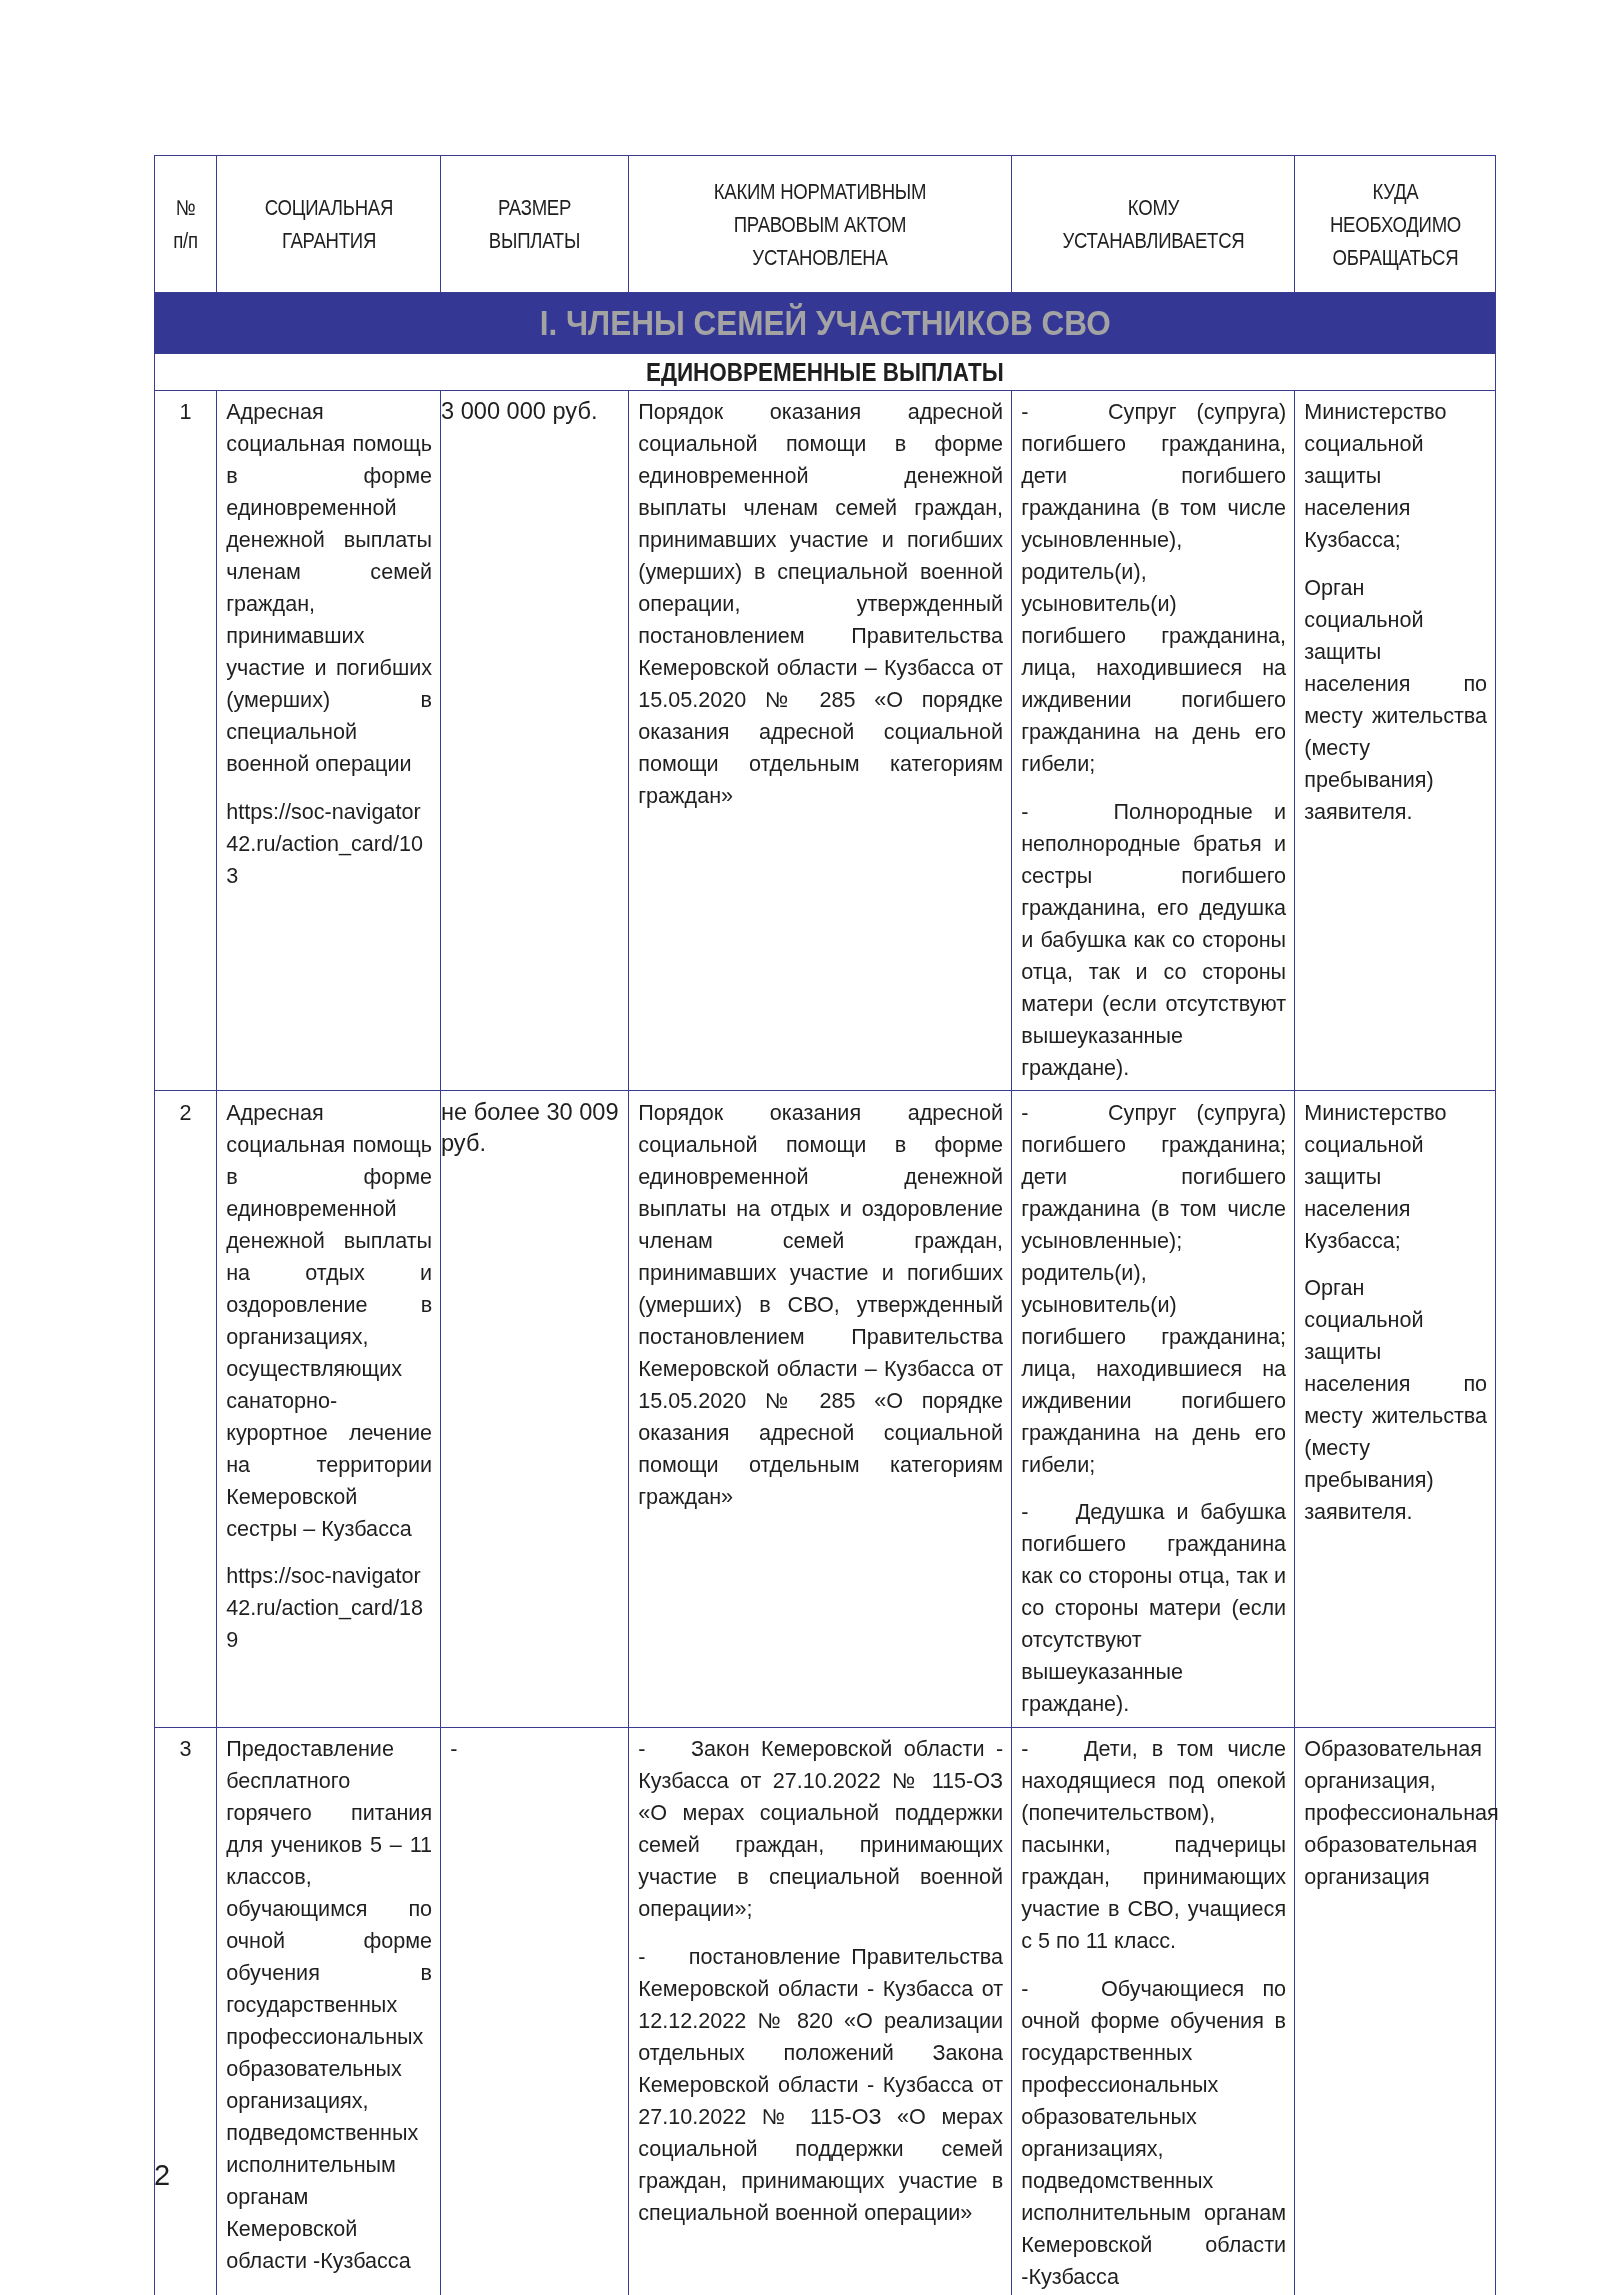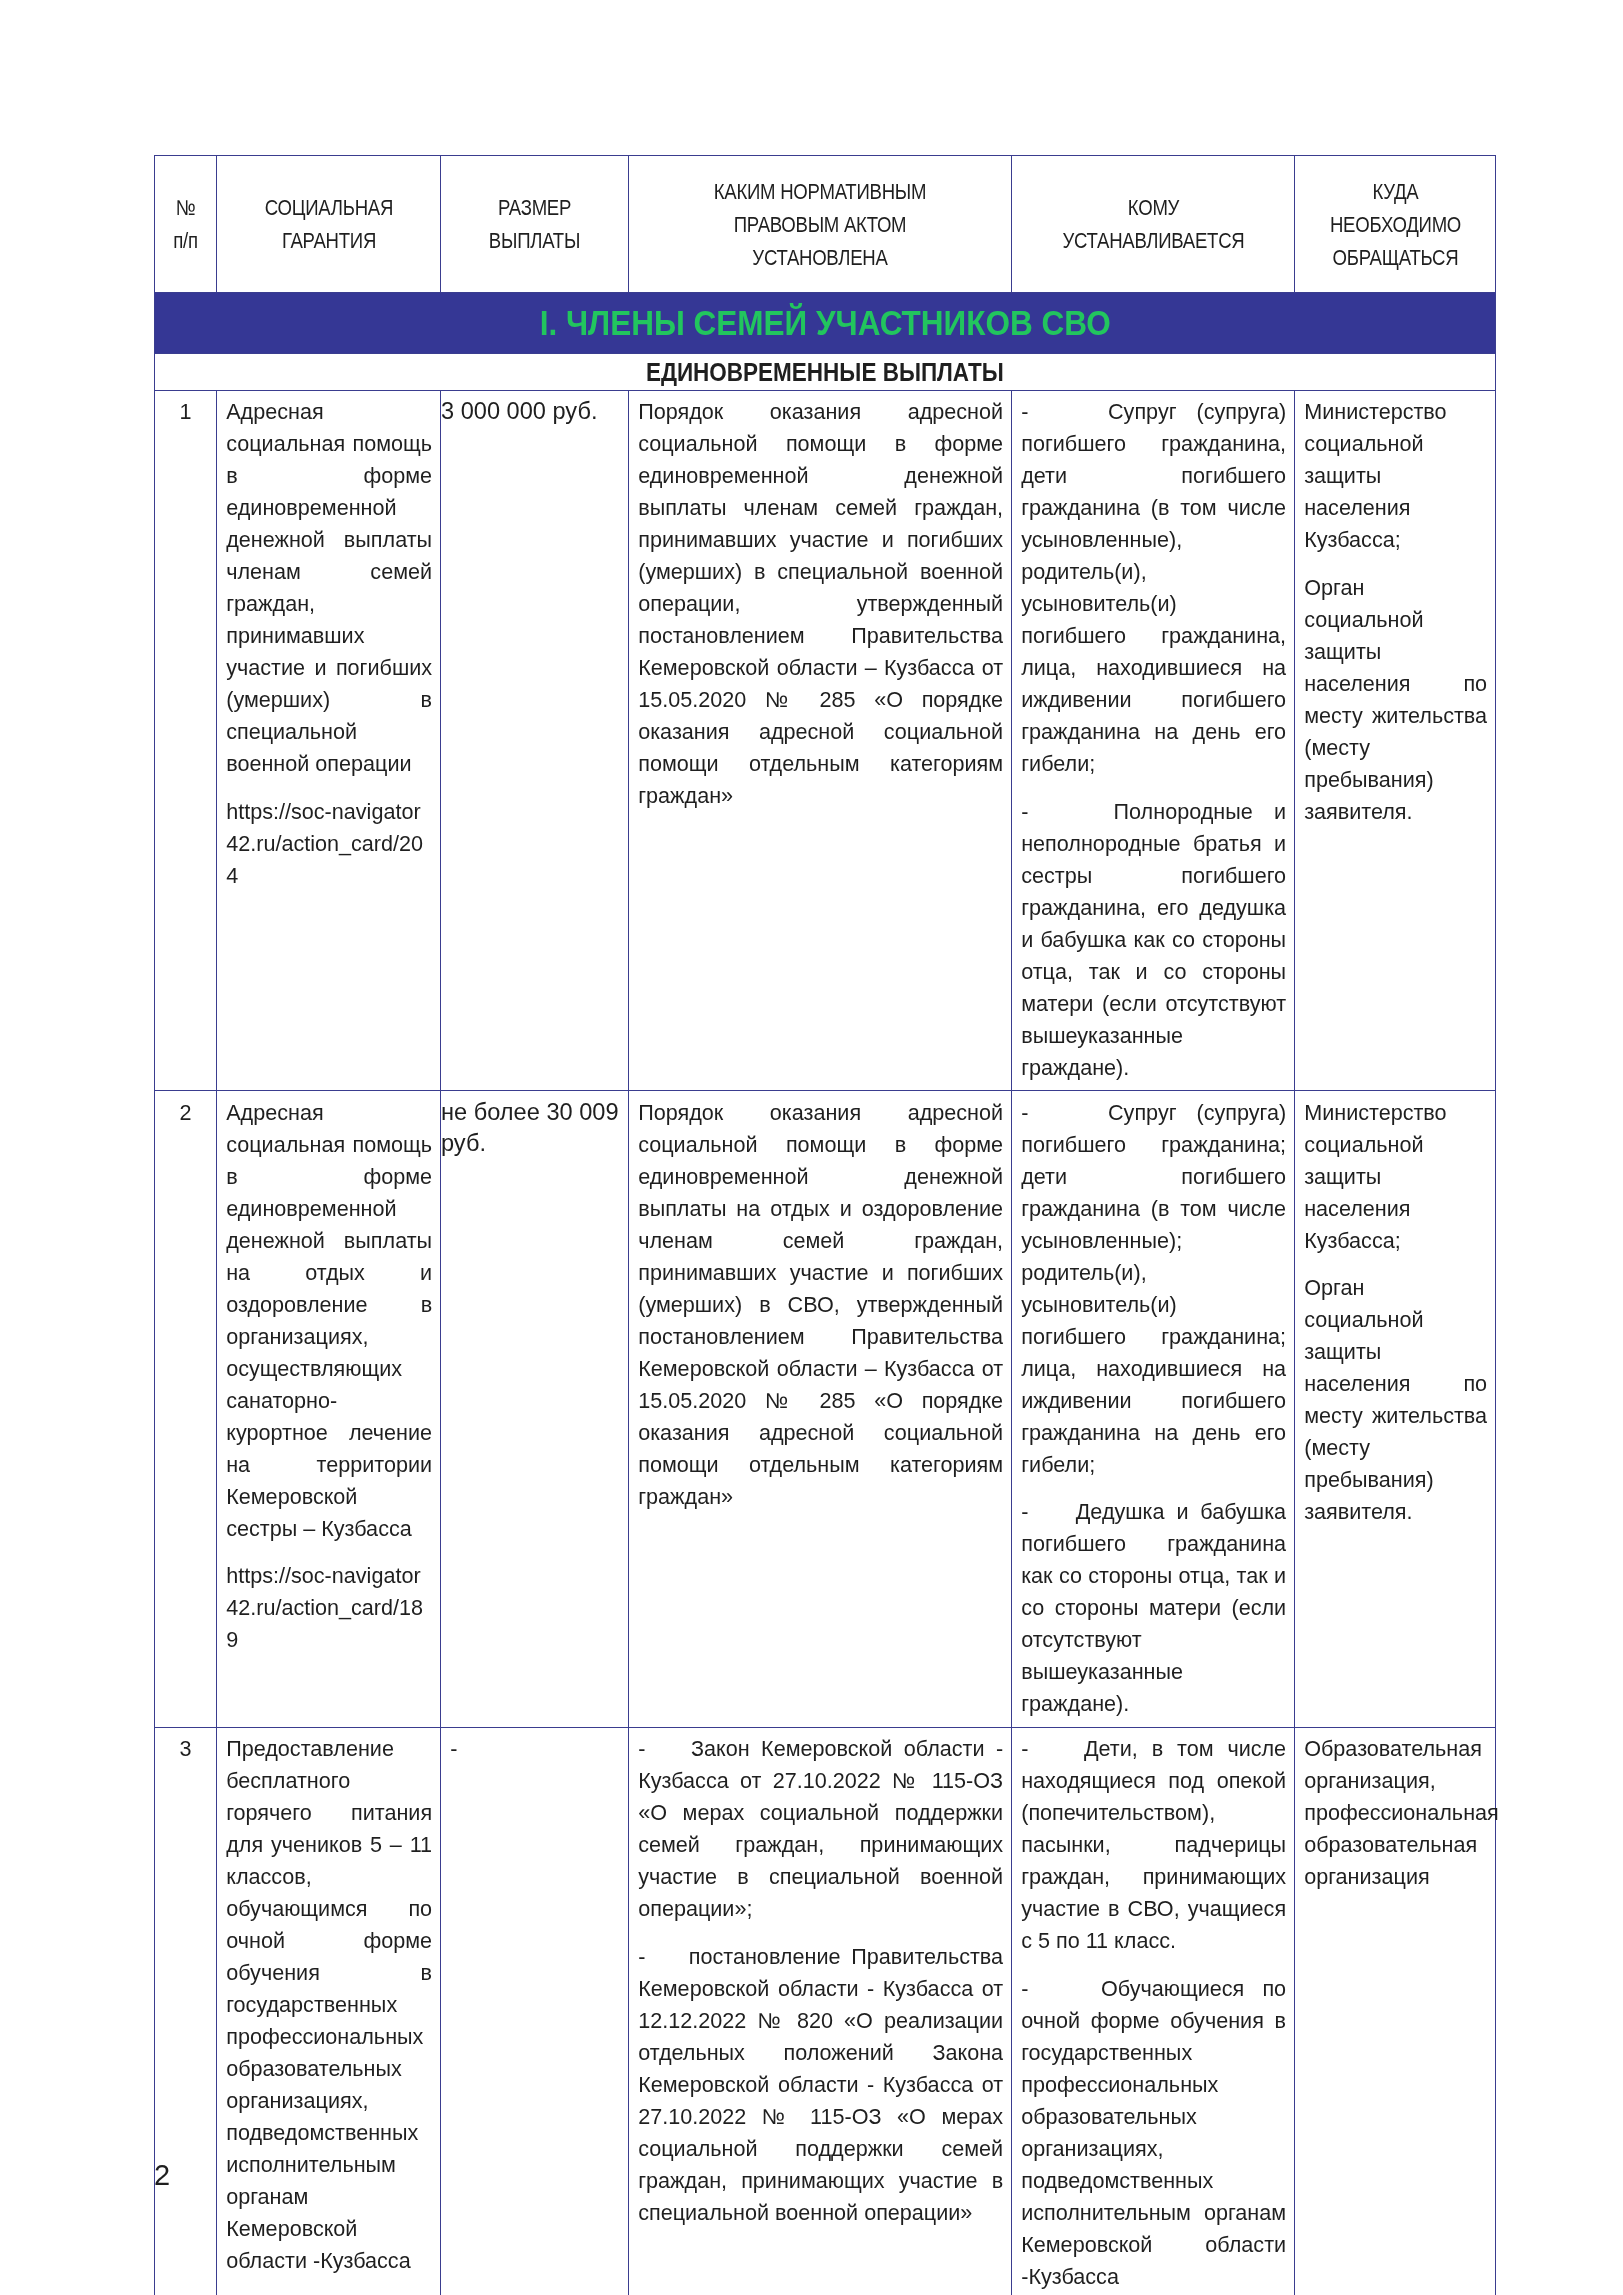--- a/index.html
+++ b/index.html
@@ -23,21 +23,21 @@
   col.c6 { width: 201px; }
 
   .hdr th {
     height: 136px; vertical-align: middle; text-align: center;
     font-size: 21.6px; line-height: 33px; letter-spacing: -0.3px;
     transform-origin: center; color: #1f1f1f;
   }
   .hdr th span { display: inline-block; transform: scaleX(0.86); }
 
   .section-main td {
-    background: #353795; color: #22c55e; text-align: center;
+    background: #353795; color: #a3a3a3; text-align: center;
     height: 60px; vertical-align: middle;
     font-size: 35px; font-weight: bold; letter-spacing: 0px;
   }
   .section-main td span { display: inline-block; transform: scaleX(0.9); }
 
   .section-sub td {
     text-align: center; height: 36px; vertical-align: middle;
     font-size: 25px; font-weight: bold; line-height: 33px;
   }
   .section-sub td span { display: inline-block; transform: scaleX(0.9); }
@@ -82,21 +82,21 @@
       <td colspan="6"><span>I. ЧЛЕНЫ СЕМЕЙ УЧАСТНИКОВ СВО</span></td>
     </tr>
     <tr class="section-sub">
       <td colspan="6"><span>ЕДИНОВРЕМЕННЫЕ ВЫПЛАТЫ</span></td>
     </tr>
 
     <tr class="row" style="height:591px;">
       <td class="cell-num">1</td>
       <td class="cell-text">
         <p>Адресная социальная помощь в форме единовременной денежной выплаты членам семей граждан, принимавших участие и погибших (умерших) в специальной военной операции</p>
-        <p class="link-text">https://soc-navigator42.ru/action_card/204</p>
+        <p class="link-text">https://soc-navigator42.ru/action_card/103</p>
       </td>
       <td class="cell-amount">3 000 000 руб.</td>
       <td class="cell-text">
         <p>Порядок оказания адресной социальной помощи в форме единовременной денежной выплаты членам семей граждан, принимавших участие и погибших (умерших) в специальной военной операции, утвержденный постановлением Правительства Кемеровской области – Кузбасса от 15.05.2020 № 285 «О порядке оказания адресной социальной помощи отдельным категориям граждан»</p>
       </td>
       <td class="cell-text">
         <p>-&nbsp;&nbsp;&nbsp;&nbsp;Супруг (супруга) погибшего гражданина, дети погибшего гражданина (в том числе усыновленные), родитель(и), усыновитель(и) погибшего гражданина, лица, находившиеся на иждивении погибшего гражданина на день его гибели;</p>
         <p>-&nbsp;&nbsp;&nbsp;&nbsp;Полнородные и неполнородные братья и сестры погибшего гражданина, его дедушка и бабушка как со стороны отца, так и со стороны матери (если отсутствуют вышеуказанные граждане).</p>
       </td>
       <td class="cell-text">

